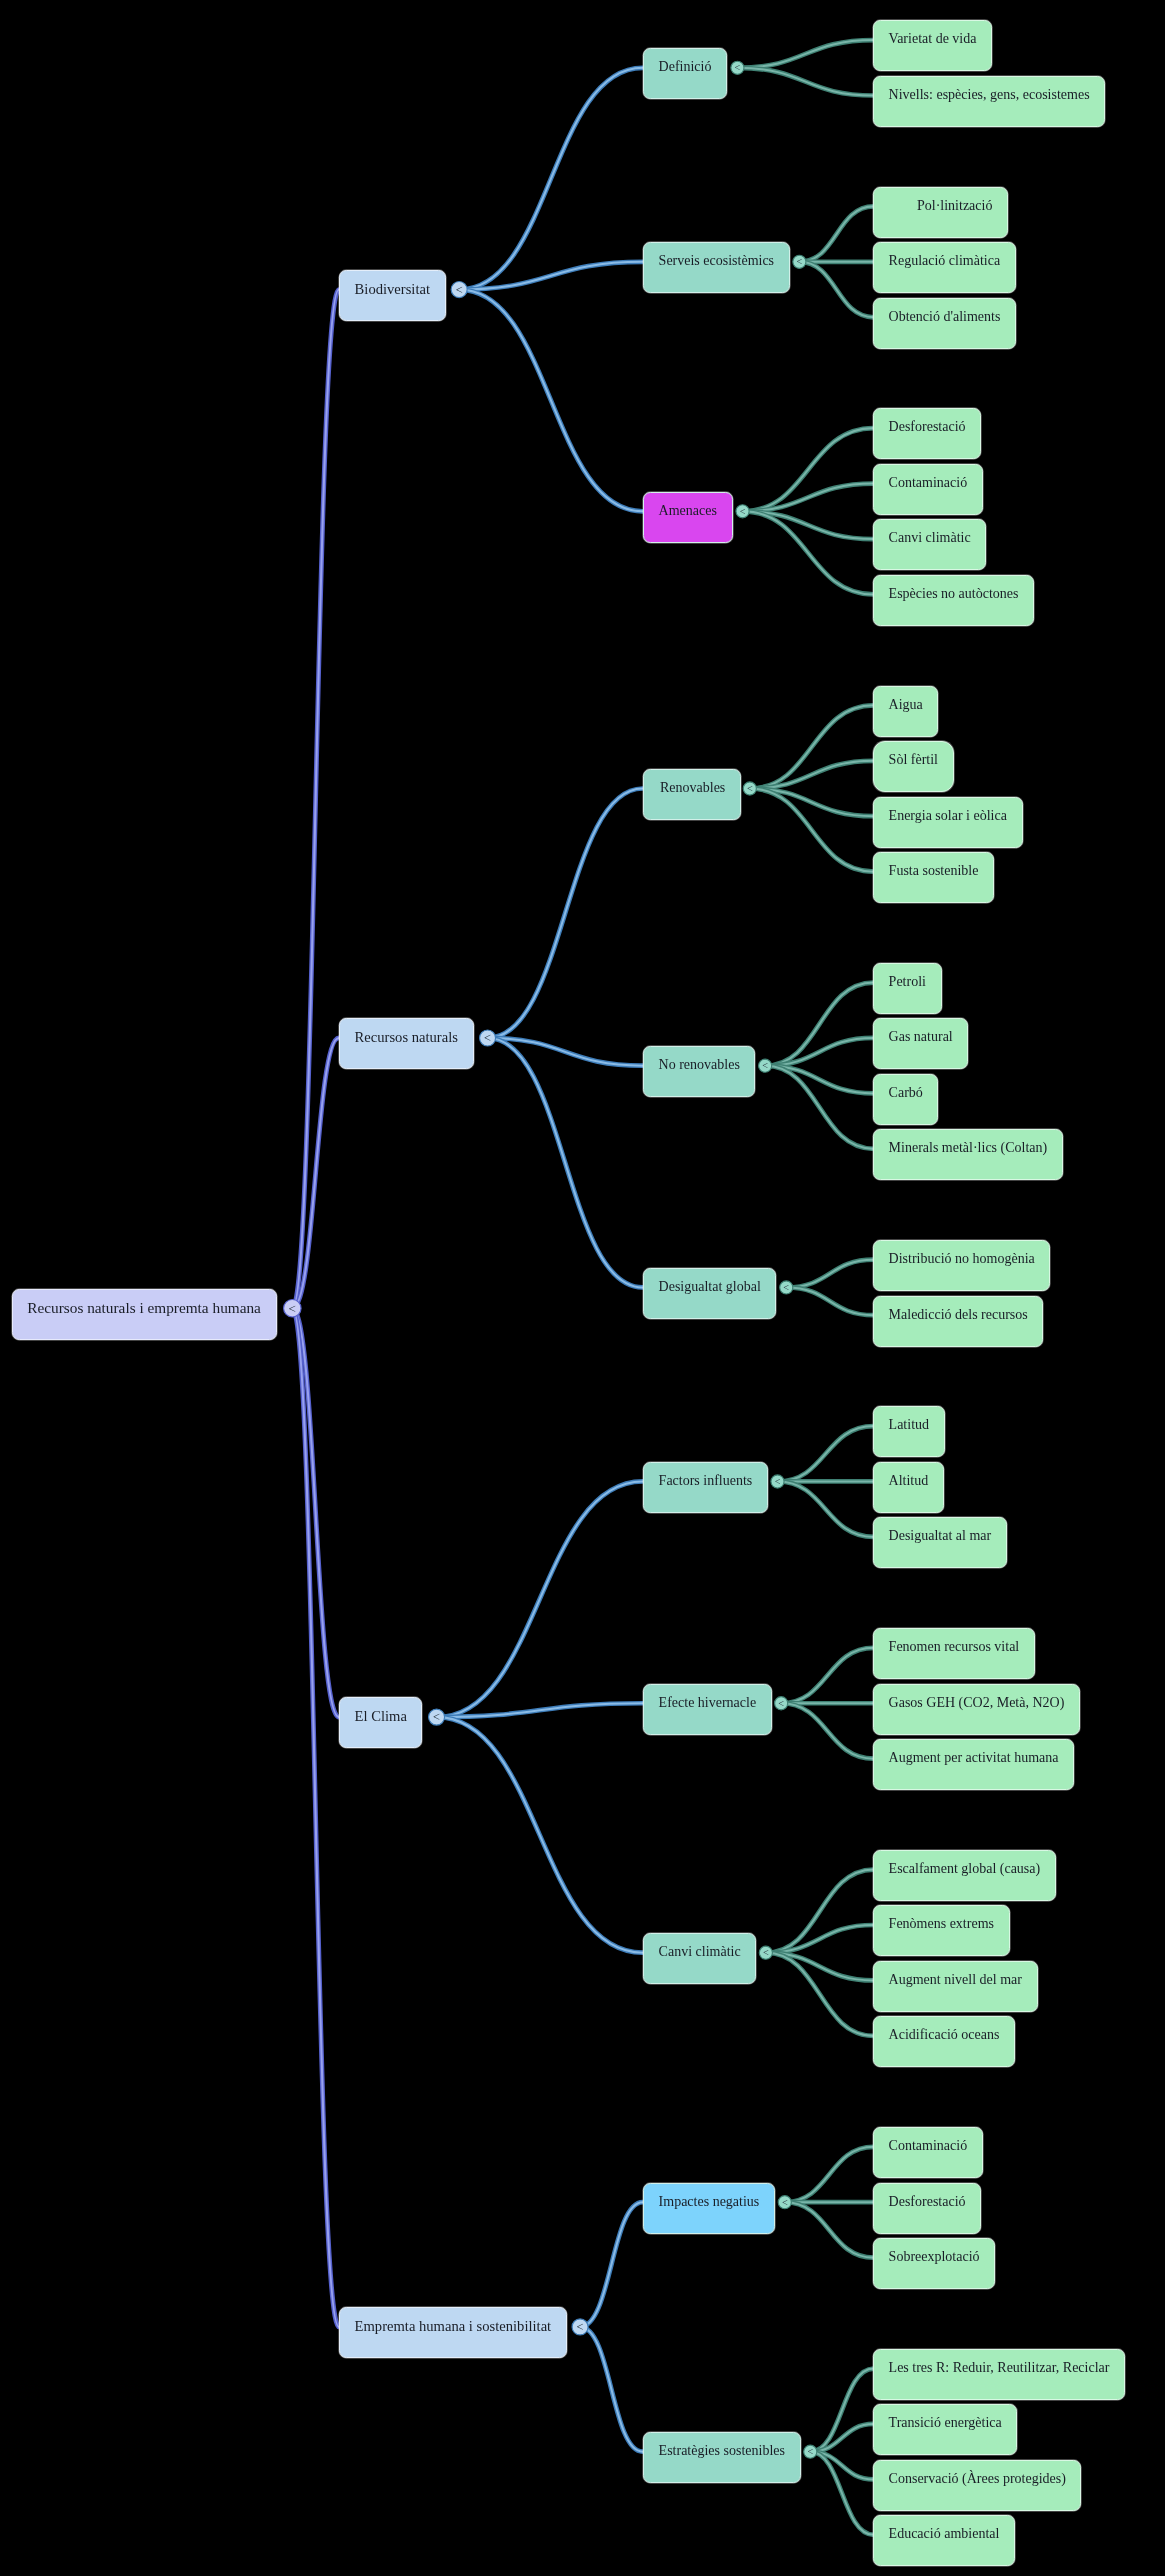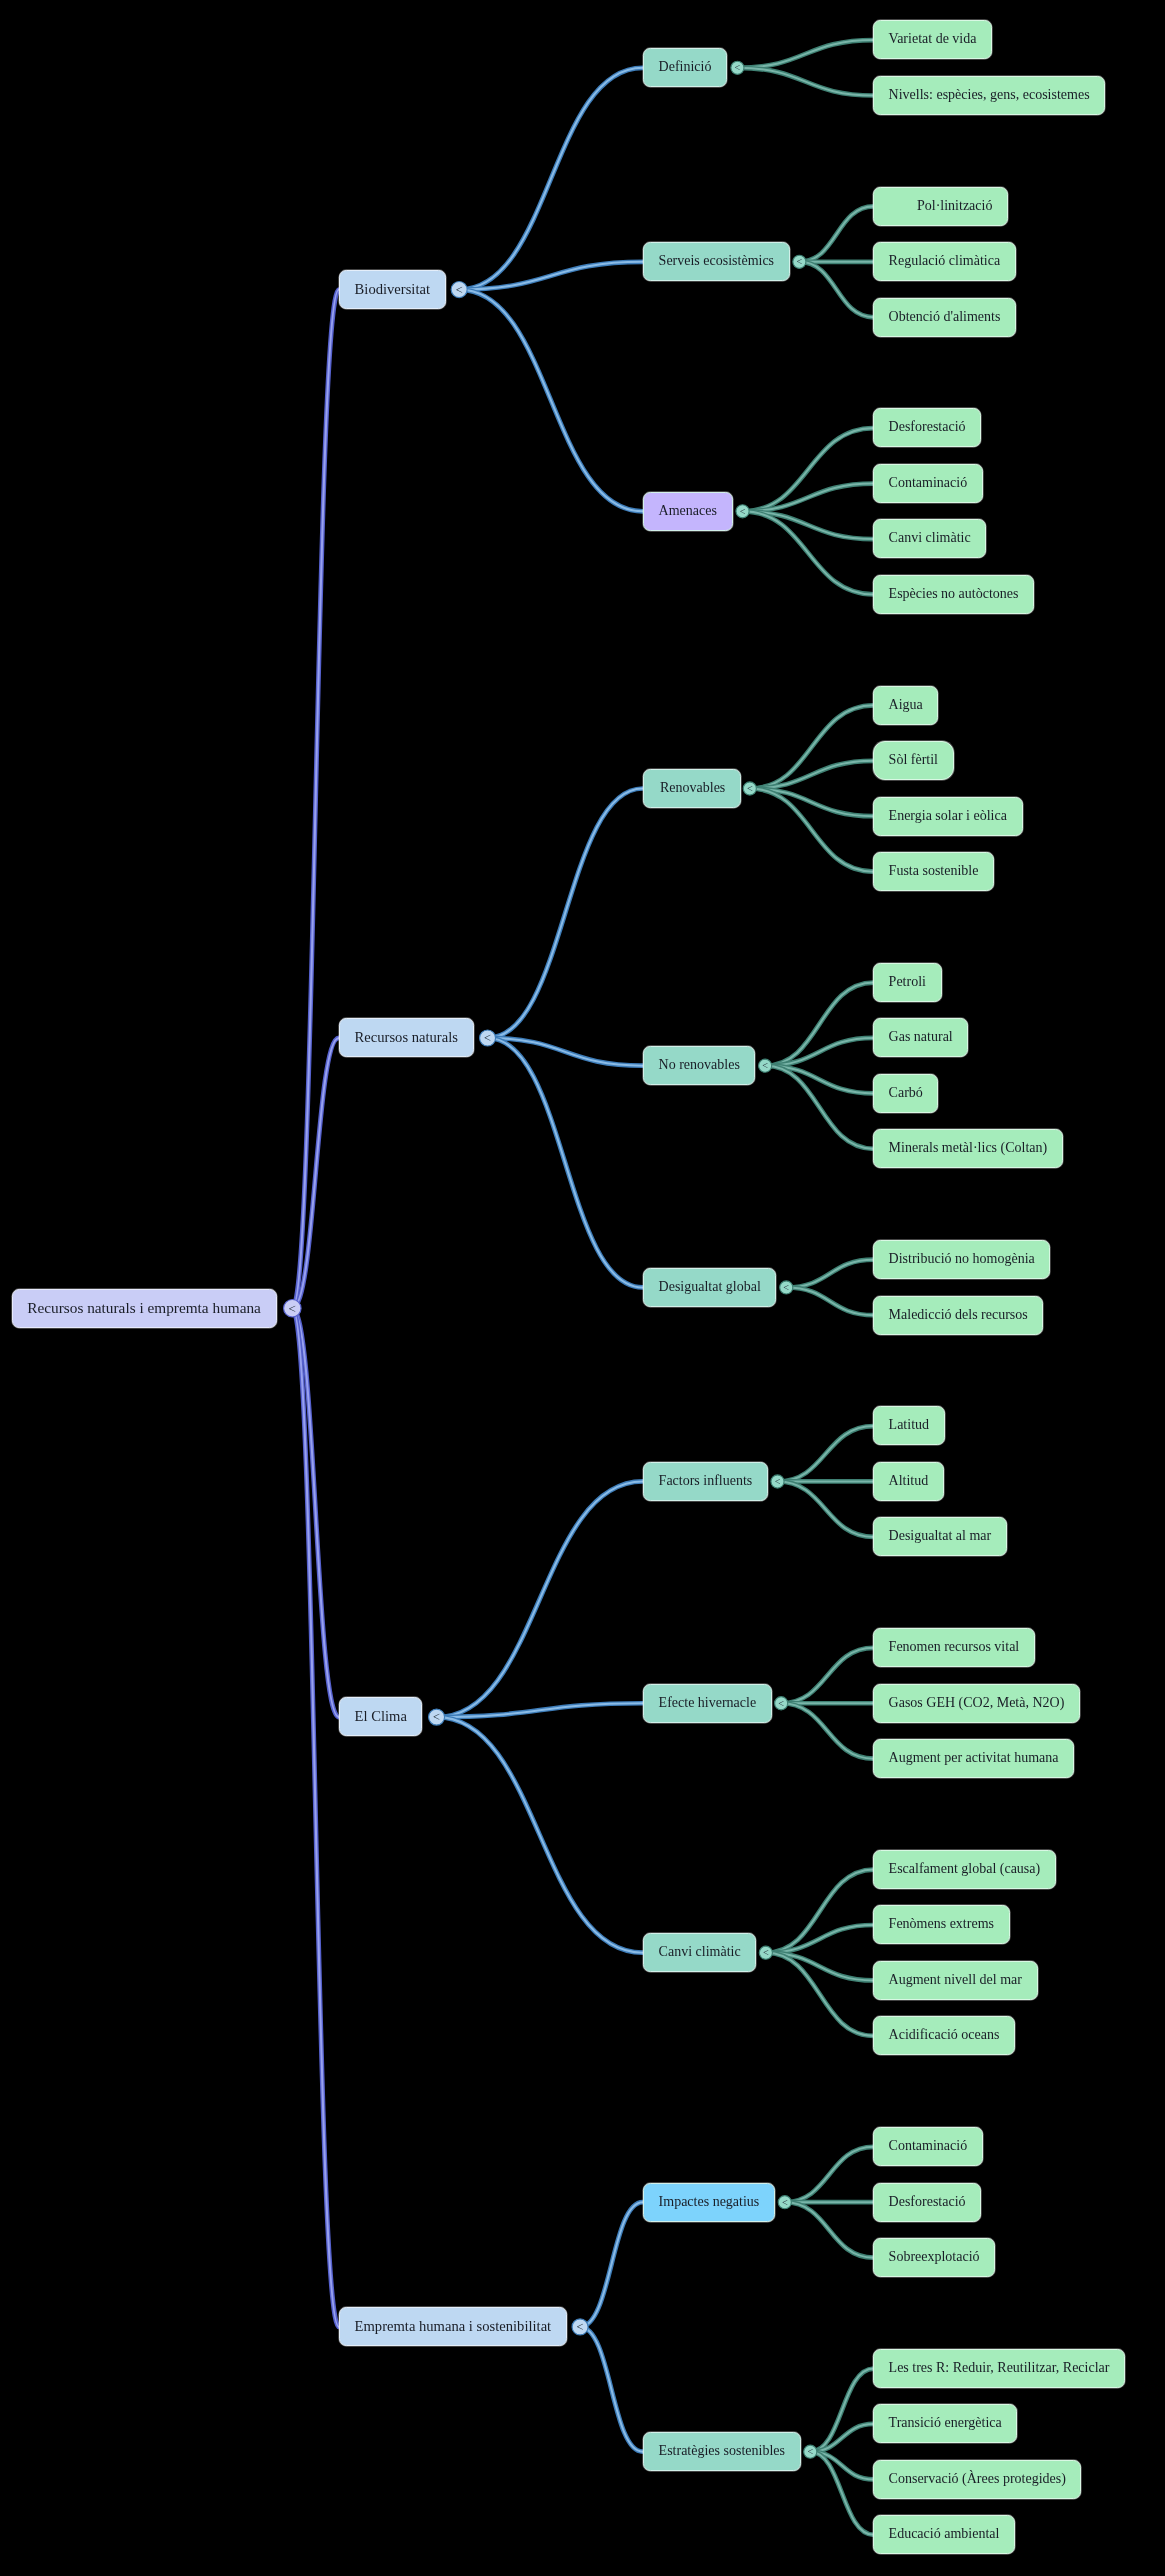--- a/index.html
+++ b/index.html
@@ -10,21 +10,21 @@
     width: 1166px; height: 2576px;
     position: relative;
     overflow: hidden;
     font-family: "Liberation Serif", "DejaVu Serif", serif;
   }
   #mindmap { position: absolute; inset: 0; width: 1166px; height: 2576px; }
   #links-svg { position: absolute; left: 0; top: 0; }
   .node {
     position: absolute;
     box-sizing: border-box;
-    height: 39px;
+    height: 51px;
     line-height: 36px;
     padding: 0 14.6px;
     white-space: nowrap;
     border-radius: 7.3px;
     color: #191d26;
     border: 1.5px solid transparent;
     box-shadow: 0 0 0 0.7px rgba(255,255,255,0.35);
     cursor: pointer;
   }
   .node.d0 { font-size: 15.3px; }
@@ -182,21 +182,21 @@
     </svg>
     <div class="node d0" style="left: 11.7px; top: 1289px; background: rgb(201, 205, 246); border-color: rgb(231, 234, 252);">Recursos naturals i empremta humana</div>
     <div class="node d1" style="left: 339px; top: 270px; background: rgb(190, 216, 242); border-color: rgb(228, 238, 250);">Biodiversitat</div>
     <div class="node d2" style="left: 643px; top: 48px; background: rgb(149, 217, 200); border-color: rgb(210, 240, 233);">Definició</div>
     <div class="node d3" style="left: 873px; top: 20.4px; background: rgb(165, 236, 187); border-color: rgb(217, 248, 228);">Varietat de vida</div>
     <div class="node d3" style="left: 873px; top: 76px; background: rgb(165, 236, 187); border-color: rgb(217, 248, 228);">Nivells: espècies, gens, ecosistemes</div>
     <div class="node d2" style="left: 643px; top: 242px; background: rgb(149, 217, 200); border-color: rgb(210, 240, 233);">Serveis ecosistèmics</div>
     <div class="node d3" style="left: 873px; top: 187px; background: rgb(165, 236, 187); border-color: rgb(217, 248, 228); padding-left: 43px;">Pol·linització</div>
     <div class="node d3" style="left: 873px; top: 242px; background: rgb(165, 236, 187); border-color: rgb(217, 248, 228);">Regulació climàtica</div>
     <div class="node d3" style="left: 873px; top: 298px; background: rgb(165, 236, 187); border-color: rgb(217, 248, 228);">Obtenció d'aliments</div>
-    <div class="node d2" style="left: 643px; top: 492px; background: #c4b5fd; border-color: rgb(210, 240, 233);">Amenaces</div>
+    <div class="node d2" style="left: 643px; top: 492px; background: #d946ef; border-color: rgb(210, 240, 233);">Amenaces</div>
     <div class="node d3" style="left: 873px; top: 408px; background: rgb(165, 236, 187); border-color: rgb(217, 248, 228);">Desforestació</div>
     <div class="node d3" style="left: 873px; top: 464px; background: rgb(165, 236, 187); border-color: rgb(217, 248, 228);">Contaminació</div>
     <div class="node d3" style="left: 873px; top: 519px; background: rgb(165, 236, 187); border-color: rgb(217, 248, 228);">Canvi climàtic</div>
     <div class="node d3" style="left: 873px; top: 575px; background: rgb(165, 236, 187); border-color: rgb(217, 248, 228);">Espècies no autòctones</div>
     <div class="node d1" style="left: 339px; top: 1018px; background: rgb(190, 216, 242); border-color: rgb(228, 238, 250);">Recursos naturals</div>
     <div class="node d2" style="left: 643px; top: 769px; background: rgb(149, 217, 200); border-color: rgb(210, 240, 233); padding-left: 16px;">Renovables</div>
     <div class="node d3" style="left: 873px; top: 686px; background: rgb(165, 236, 187); border-color: rgb(217, 248, 228);">Aigua</div>
     <div class="node d3" style="left: 873px; top: 741px; background: rgb(165, 236, 187); border-color: rgb(217, 248, 228); border-radius: 12px;">Sòl fèrtil</div>
     <div class="node d3" style="left: 873px; top: 797px; background: rgb(165, 236, 187); border-color: rgb(217, 248, 228);">Energia solar i eòlica</div>
     <div class="node d3" style="left: 873px; top: 852px; background: rgb(165, 236, 187); border-color: rgb(217, 248, 228);">Fusta sostenible</div>

